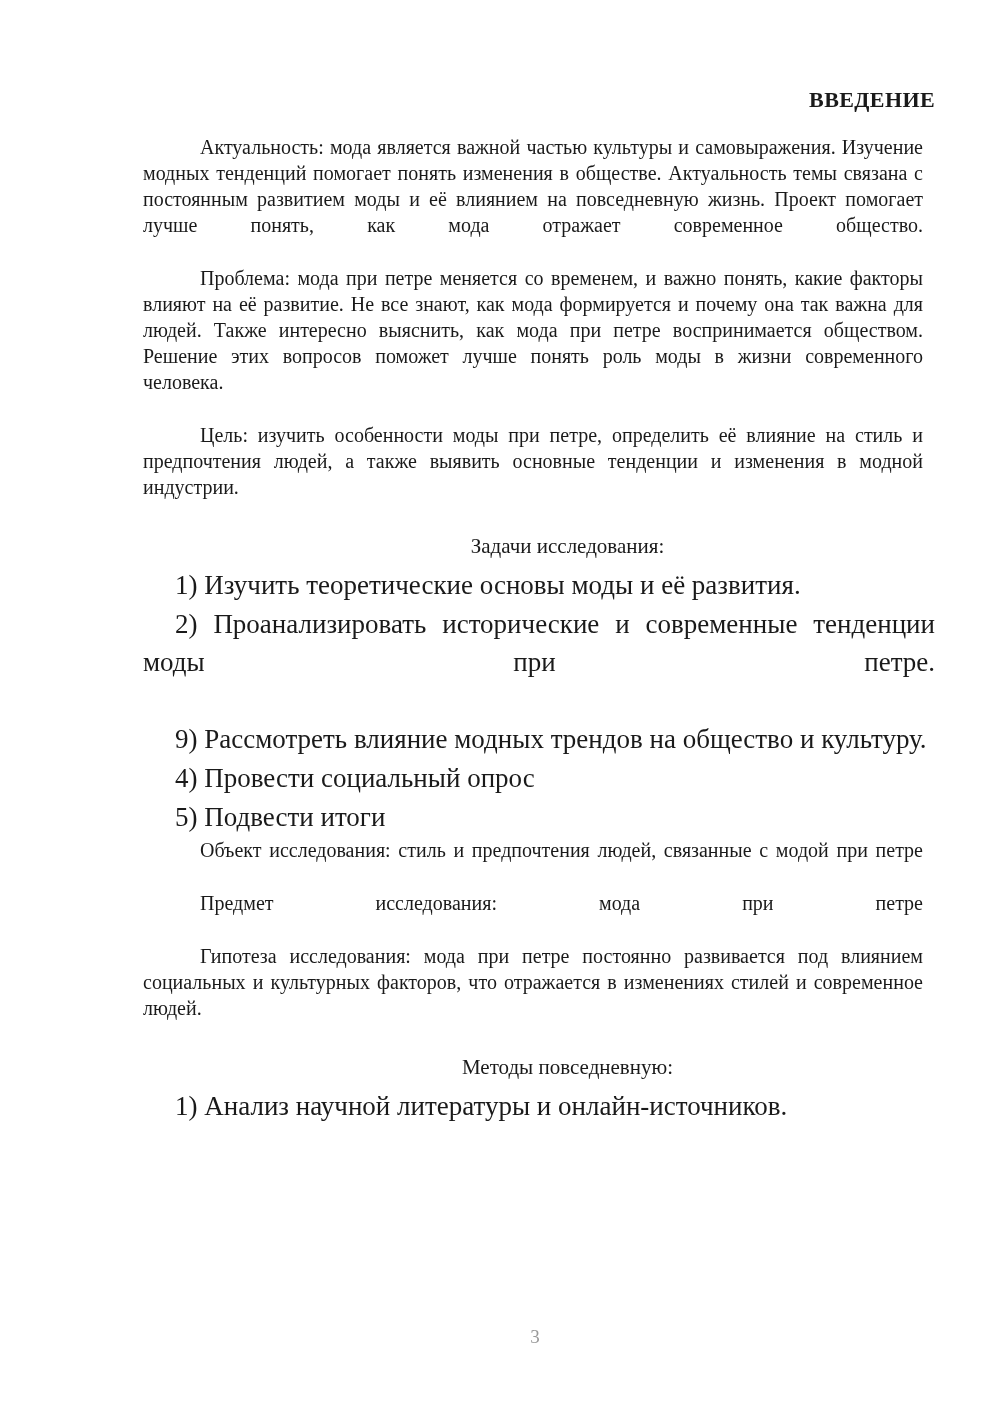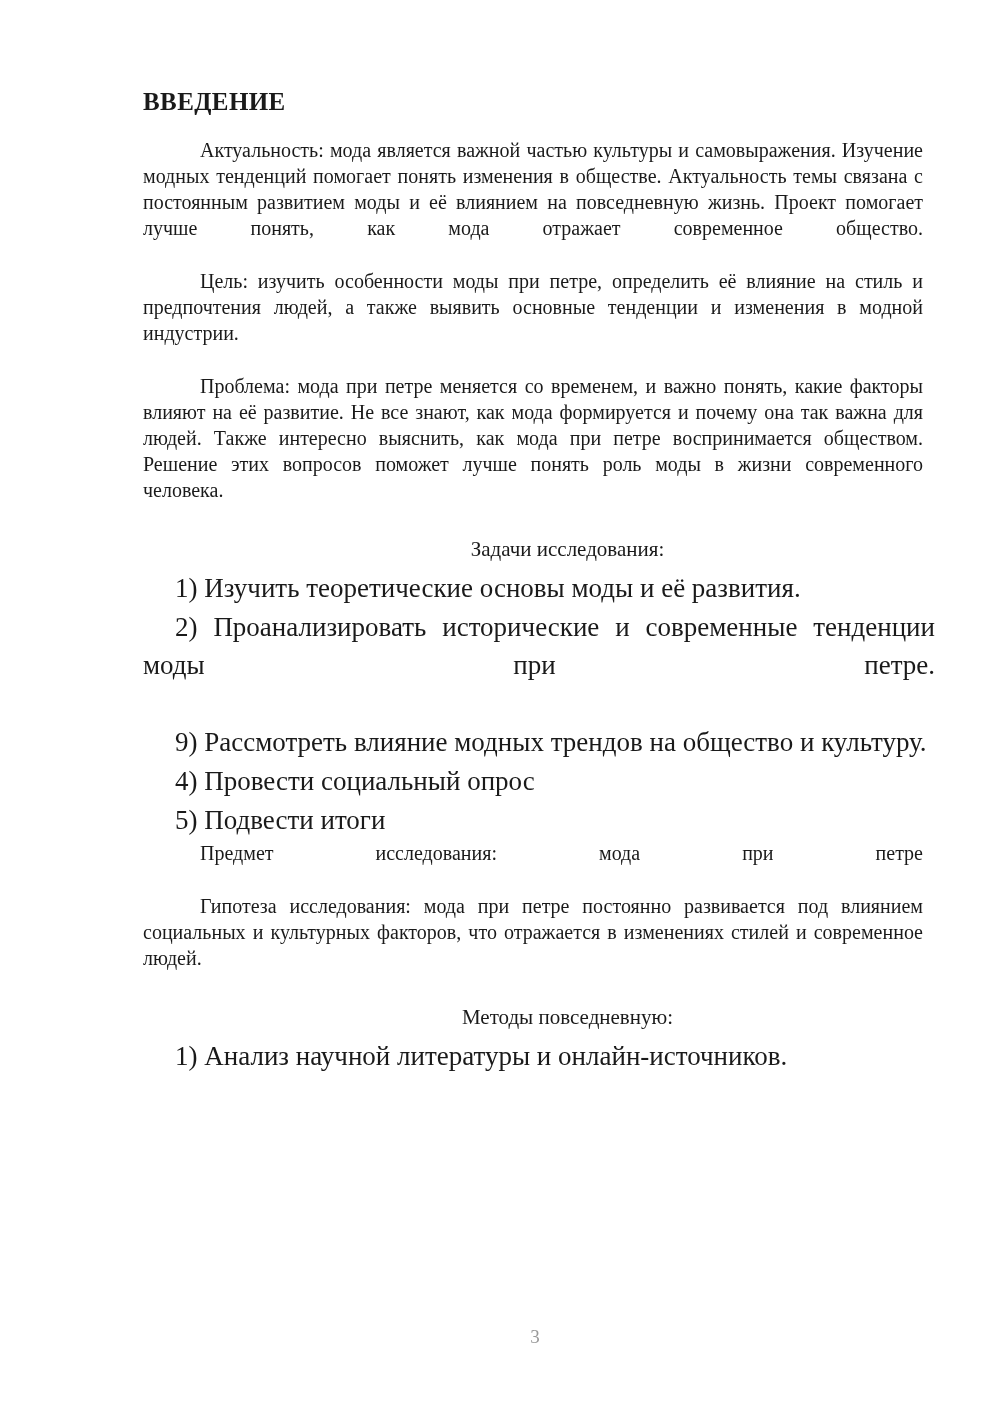--- a/index.html
+++ b/index.html
@@ -27,23 +27,23 @@
   }
 
   .content {
     position: absolute;
     left: 143px;
     top: 86px;
     width: 792px;
   }
 
   .doc-title {
-    font-size: 25px;
+    font-size: 22px;
     font-weight: bold;
-    text-align: left;
+    text-align: right;
     letter-spacing: 0.4px;
     margin: 0 0 20px 0;
     line-height: 1.25;
   }
 
   .para {
     font-size: 20px;
     line-height: 26px;
     text-align: justify;
     text-justify: inter-word;
@@ -108,36 +108,37 @@
 <body>
 
 <div class="page">
 
   <div class="content">
 
     <h1 class="doc-title">ВВЕДЕНИЕ</h1>
 
     <p class="para">Актуальность: мода является важной частью культуры и самовыражения. Изучение модных тенденций помогает понять изменения в обществе. Актуальность темы связана с постоянным развитием моды и её влиянием на повседневную жизнь. Проект помогает лучше понять, как мода отражает современное общество.</p>
 
+    <p class="para">Проблема: мода при петре меняется со временем, и важно понять, какие факторы влияют на её развитие. Не все знают, как мода формируется и почему она так важна для людей. Также интересно выяснить, как мода при петре воспринимается обществом. Решение этих вопросов поможет лучше понять роль моды в жизни современного человека.</p>
+
     <p class="para">Цель: изучить особенности моды при петре, определить её влияние на стиль и предпочтения людей, а также выявить основные тенденции и изменения в модной индустрии.</p>
-
-    <p class="para">Проблема: мода при петре меняется со временем, и важно понять, какие факторы влияют на её развитие. Не все знают, как мода формируется и почему она так важна для людей. Также интересно выяснить, как мода при петре воспринимается обществом. Решение этих вопросов поможет лучше понять роль моды в жизни современного человека.</p>
 
     <p class="list-label">Задачи исследования:</p>
 
     <p class="list-item no-justify">1) Изучить теоретические основы моды и её развития.</p>
 
     <p class="list-item">2) Проанализировать исторические и современные тенденции моды при петре.</p>
 
     <p class="list-item no-justify">9) Рассмотреть влияние модных трендов на общество и культуру.</p>
 
     <p class="list-item no-justify">4) Провести социальный опрос</p>
 
     <p class="list-item no-justify">5) Подвести итоги</p>
 
+    <p class="para">Объект исследования: стиль и предпочтения людей, связанные с модой при петре</p>
 
     <p class="para">Предмет исследования: мода при петре</p>
 
     <p class="para">Гипотеза исследования: мода при петре постоянно развивается под влиянием социальных и культурных факторов, что отражается в изменениях стилей и современное людей.</p>
 
     <p class="list-label">Методы повседневную:</p>
 
     <p class="list-item no-justify">1) Анализ научной литературы и онлайн-источников.</p>
 
   </div>

